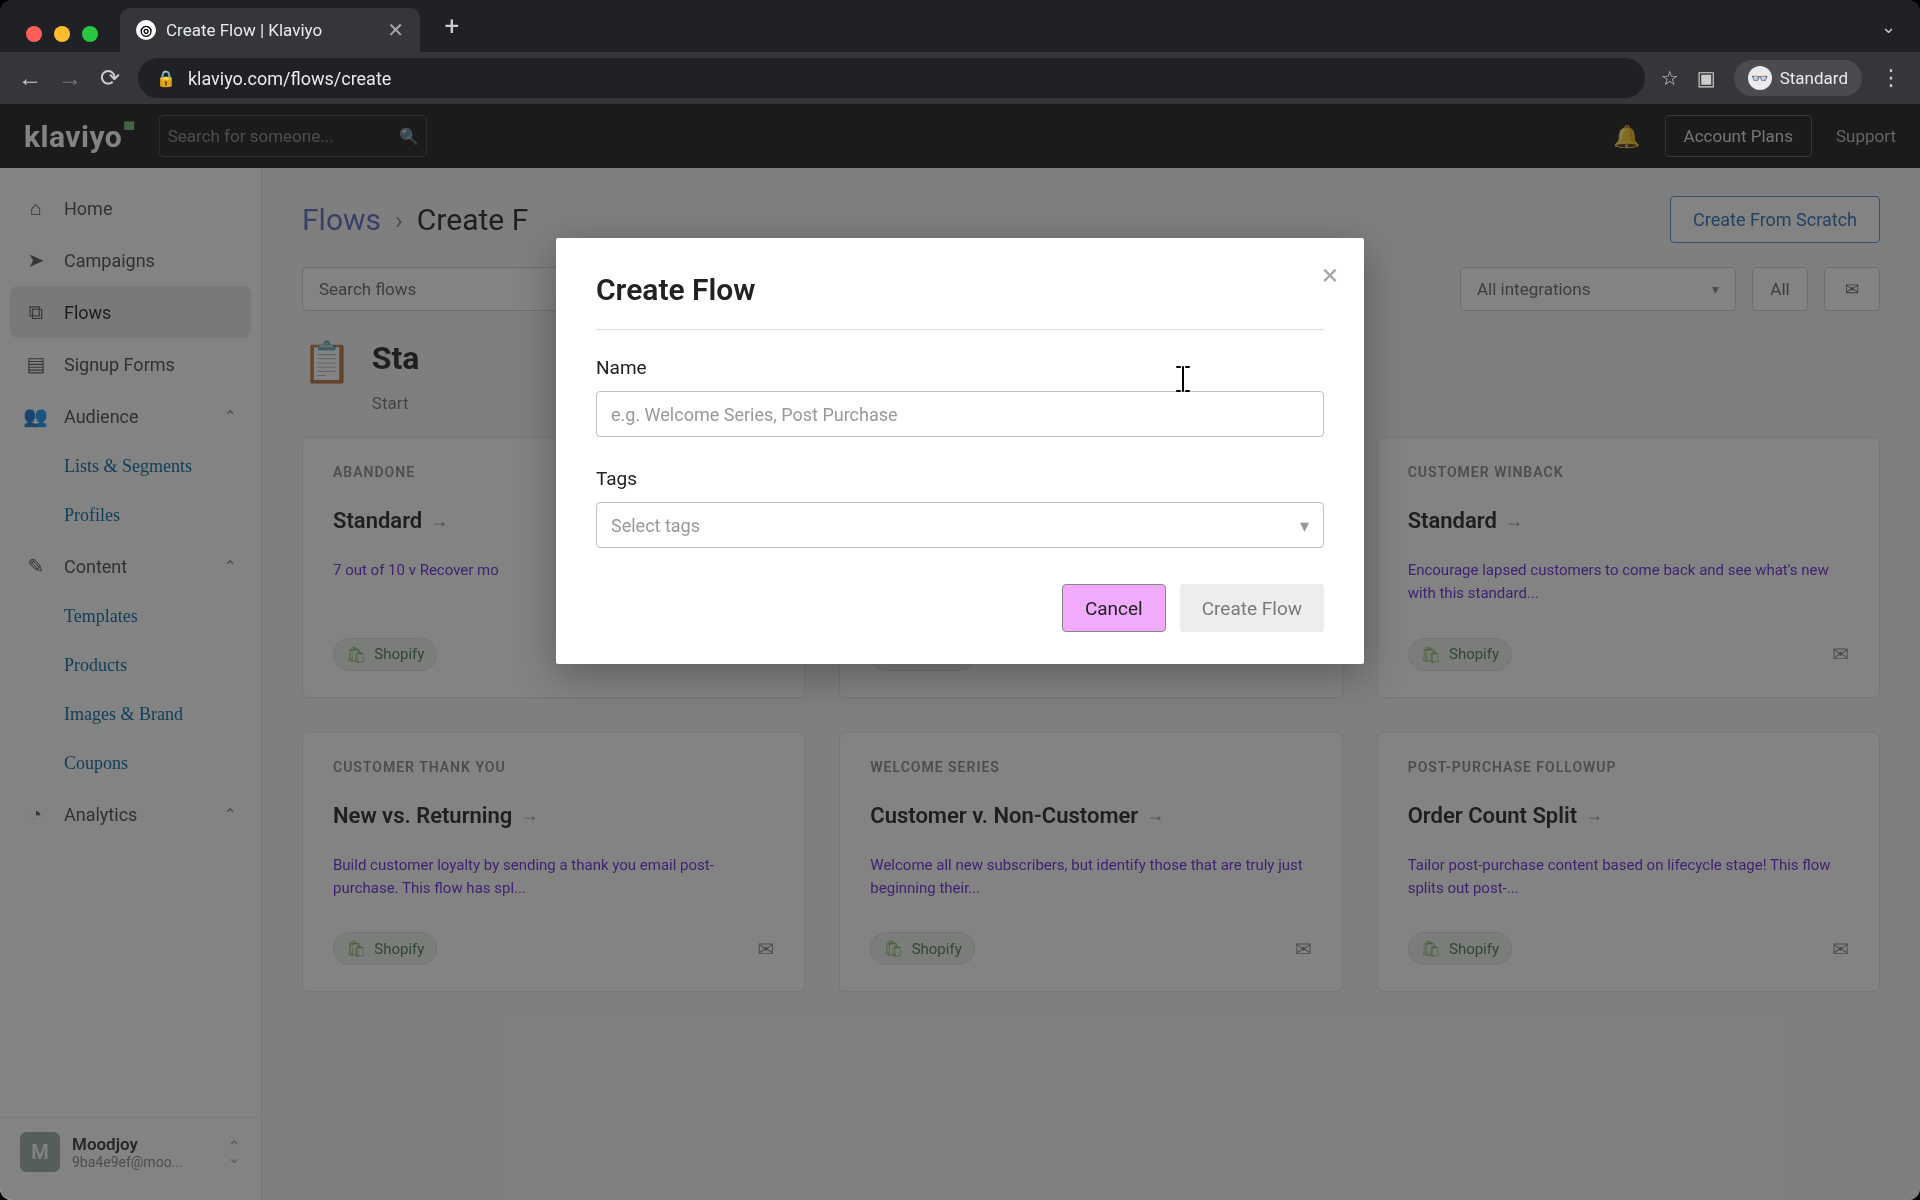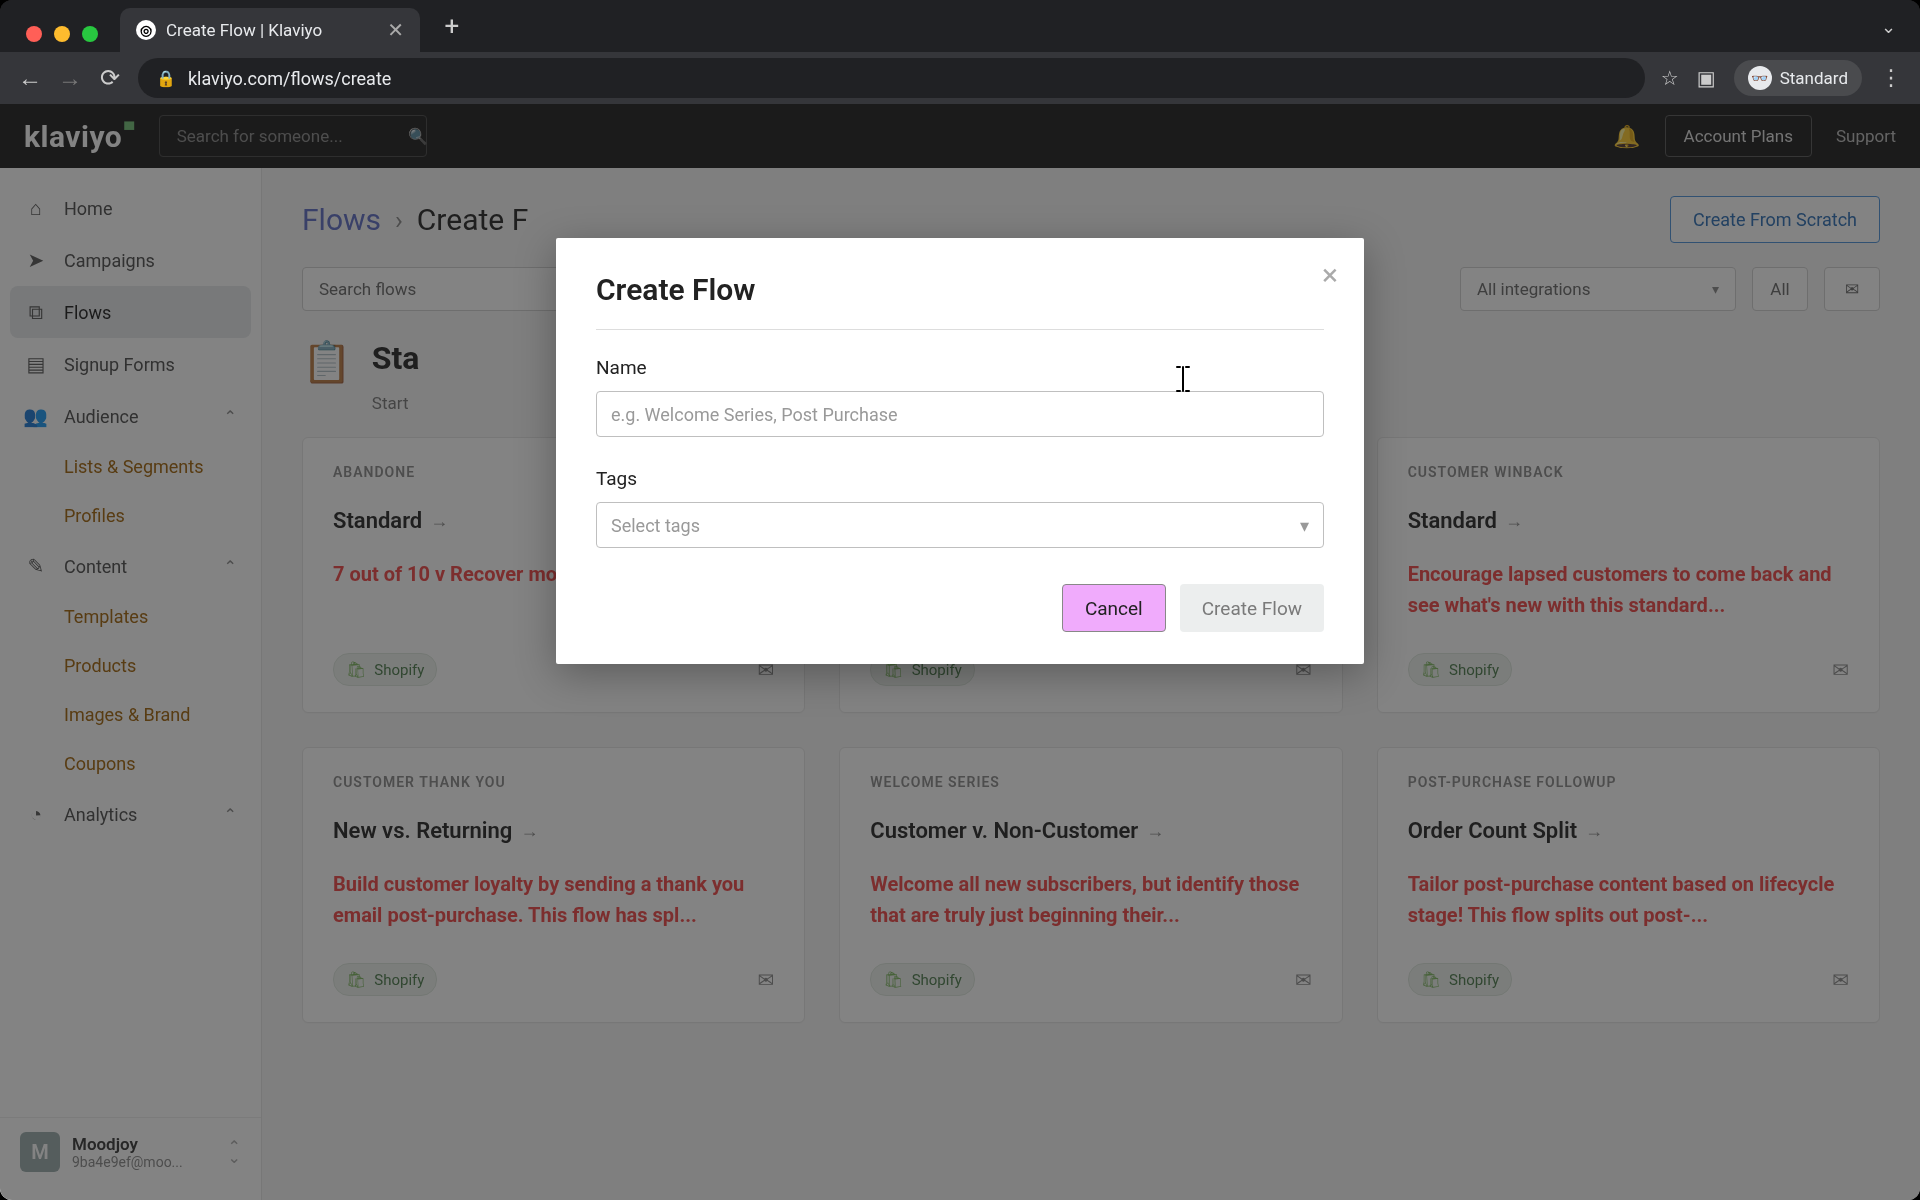--- a/index.html
+++ b/index.html
@@ -153,21 +153,21 @@
       display:flex;align-items:flex-start;gap:2px;
     }
     .brand .flag { font-size: 14px; color: #6fbf73; margin-top:2px; }
     .search-wrap {
       width: 268px;
       height: 42px;
       border: 1px solid #444;
       border-radius: 4px;
       display: flex;
       align-items: center;
-      padding: 0 17px;
+      padding: 0 8px;
       color: #888;
       gap: 10px;
     }
     .search-wrap input {
       flex: 1;
       background: transparent;
       border: none;
       color: #ccc;
       font-size: 17px;
       outline: none;
@@ -207,21 +207,21 @@
     }
     .nav-item .ic { width: 24px; font-size: 20px; color: #555; display:flex;justify-content:center; }
     .nav-item.active {
       background: #e6e8ea;
       color: #1a1a1a;
       border-radius: 8px;
       margin: 0 10px;
       padding: 14px 14px;
     }
     .nav-item .chev { margin-left: auto; font-size: 16px; color:#888; }
-    .nav-sub { padding-left: 64px; color:#a16207; }
+    .nav-sub { padding-left: 64px; color:#0369a1;font-family:Liberation Serif, serif; }
     .sidebar .grow { flex:1; }
     .user-chip {
       display:flex;align-items:center;gap:12px;padding:14px 20px;border-top:1px solid #eee;
     }
     .user-chip .av { width:40px;height:40px;border-radius:6px;background:#9aa;color:#fff;display:flex;align-items:center;justify-content:center;font-size:20px;font-weight:600;}
     .user-chip .meta { display:flex;flex-direction:column; }
     .user-chip .meta .n { font-size:17px;color:#333;font-weight:600;}
     .user-chip .meta .e { font-size:14px;color:#888;max-width:150px;overflow:hidden;text-overflow:ellipsis;white-space:nowrap;}
     .user-chip .ud { margin-left:auto;color:#aaa;font-size:16px;line-height:0.7;}
     
@@ -256,21 +256,21 @@
     .section-head p { font-size:17px;color:#777;}
     .cards { display:grid;grid-template-columns:repeat(3,1fr);gap:34px;margin-bottom:44px;}
     .card {
       background:#fff;border:1px solid #e5e5e5;border-radius:6px;padding:26px 30px;
       box-shadow:0 1px 2px rgba(0,0,0,0.03);
       display:flex;flex-direction:column;min-height:230px;gap:14px;
     }
     .card .cat { text-transform:uppercase;letter-spacing:1px;font-size:14px;color:#888;margin-bottom:14px;font-weight:600;}
     .card .ttl { font-size:22px;color:#222;font-weight:600;margin-bottom:12px;display:flex;align-items:center;gap:8px;}
     .card .ttl .arr { color:#888;font-size:18px;}
-    .card .desc { font-size:20px;color:#ef4444;line-height:1.55;flex:1;font-weight:bold;}
+    .card .desc { font-size:15px;color:#6d28d9;line-height:1.55;flex:1;}
     .card .foot { display:flex;align-items:center;justify-content:space-between;margin-top:18px;}
     .shopify-badge {
       display:inline-flex;align-items:center;gap:8px;background:#eef2ee;border:1px solid #dce5dc;padding:6px 12px;border-radius:16px;font-size:15px;color:#4a7a4a;
     }
     .shopify-badge .bag { color:#7ab55c;font-size:16px;}
     .mailico { color:#888;font-size:20px;}
     .browse-head h2 { font-size:30px;color:#222;font-weight:600;}
     .browse-row { display:flex;justify-content:space-between;align-items:center;}
     .viewall {
       border:1px solid #d0d0d0;padding:10px 18px;border-radius:4px;color:#444;font-size:16px;

